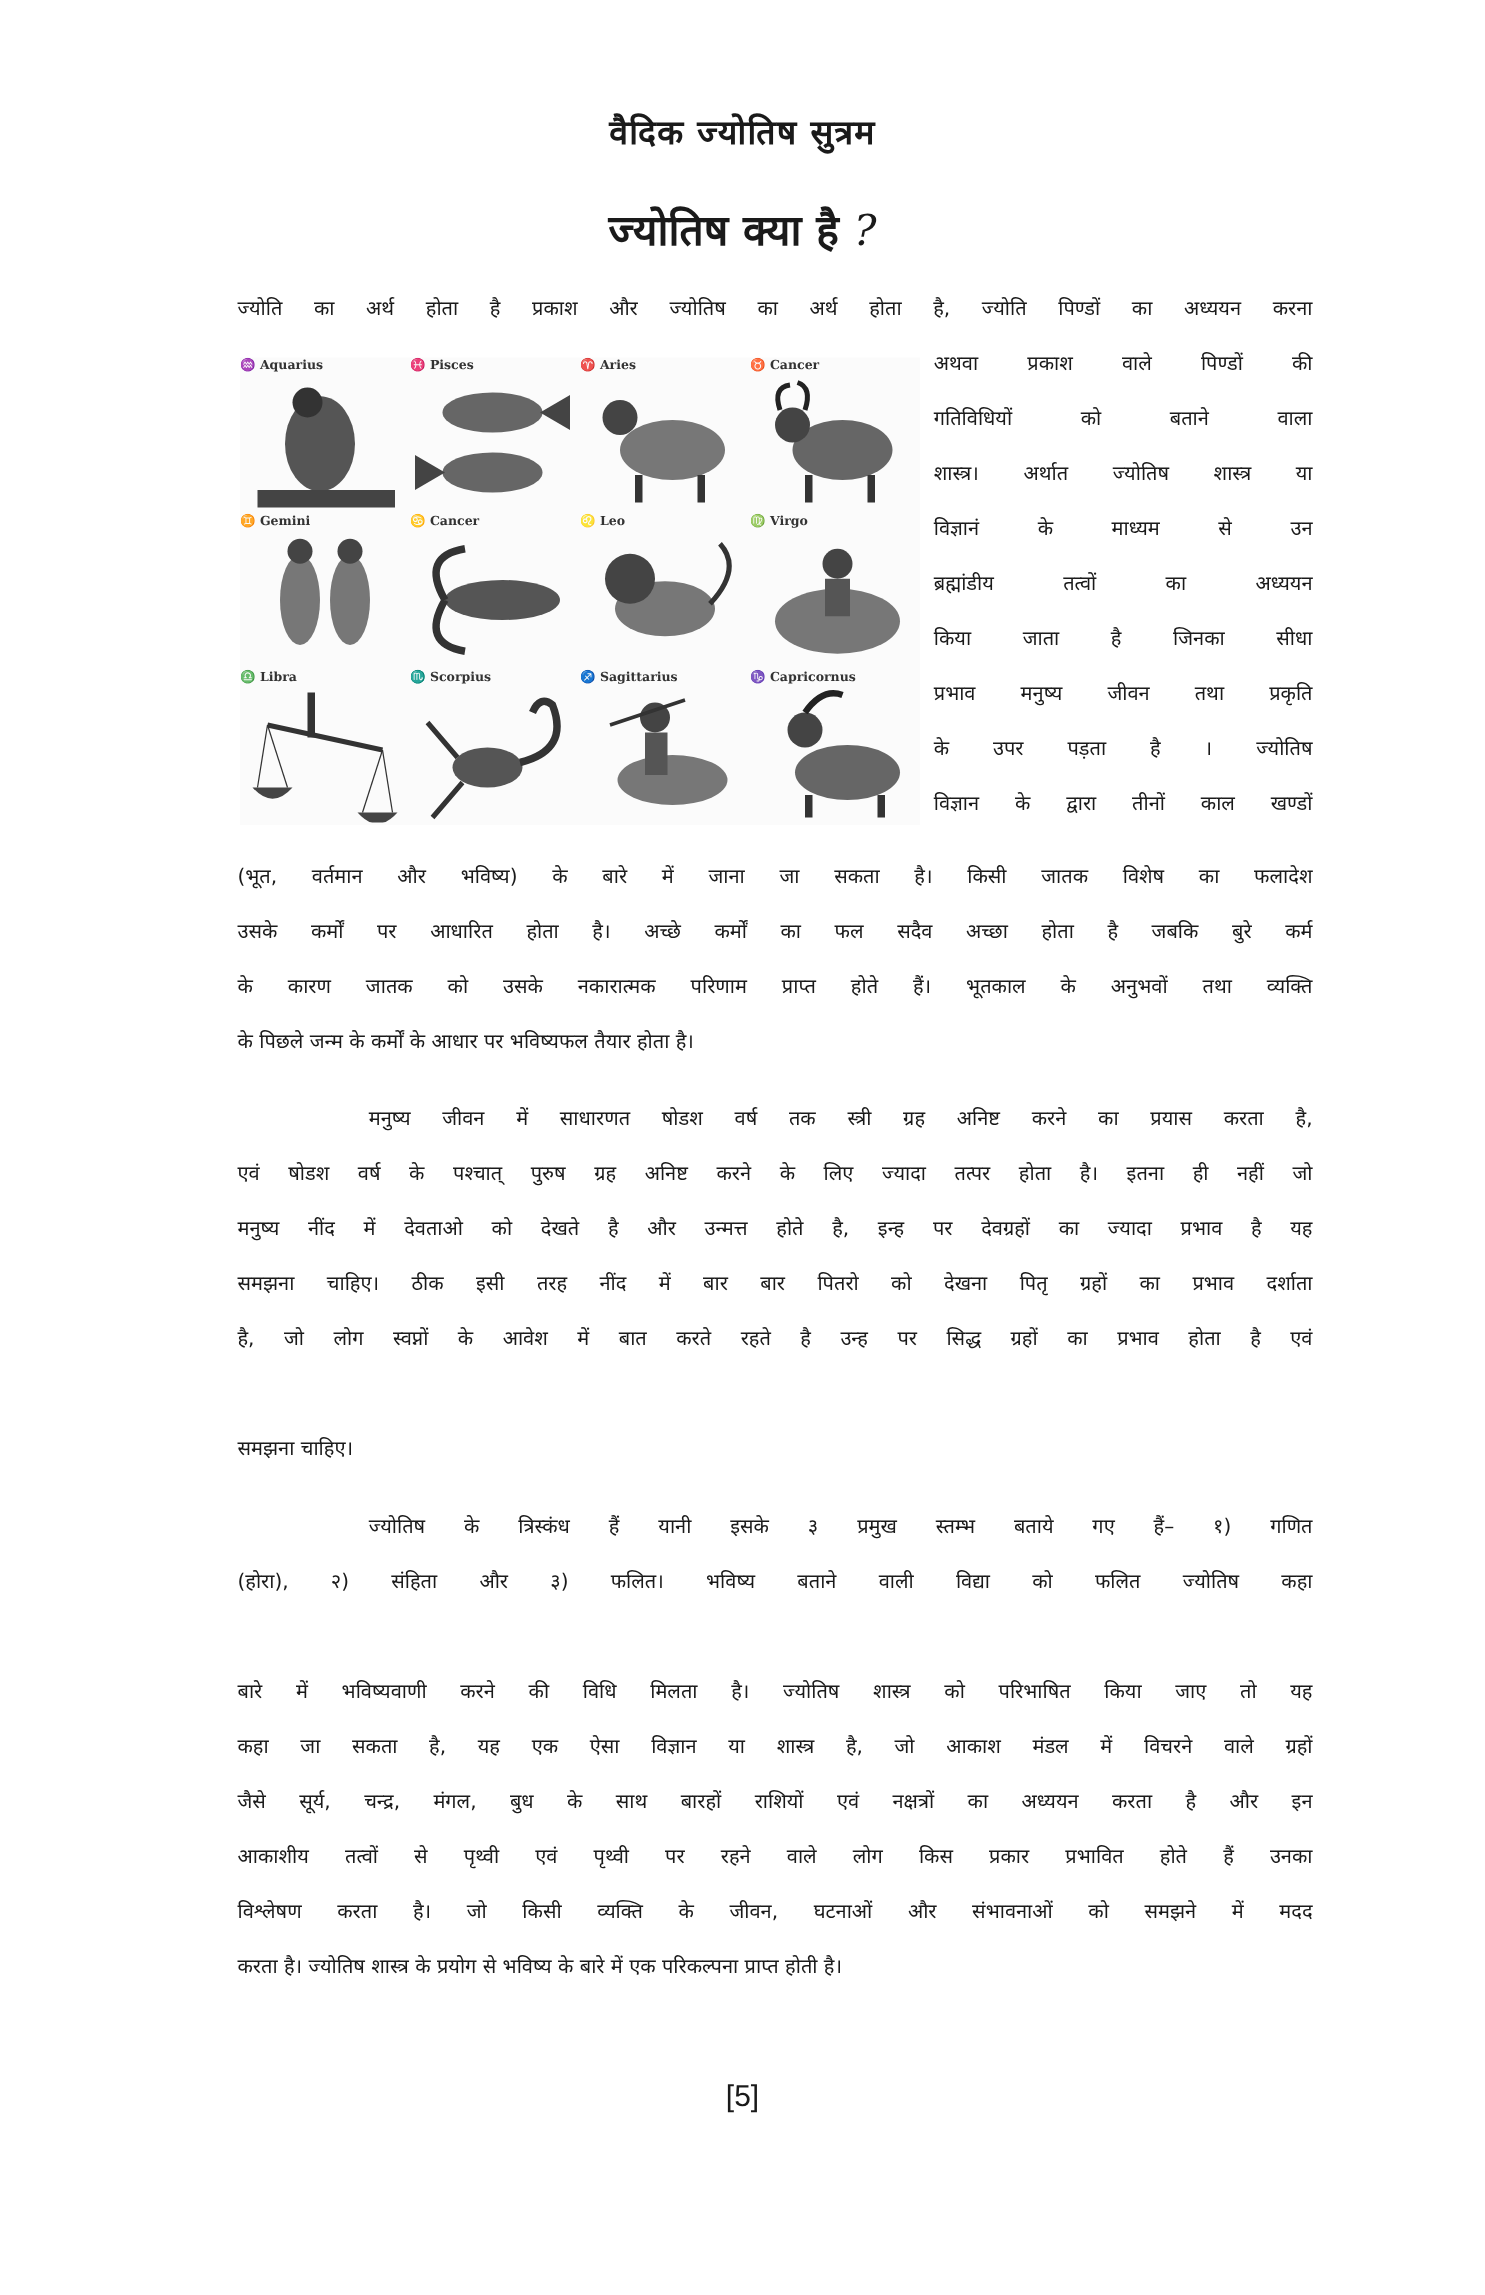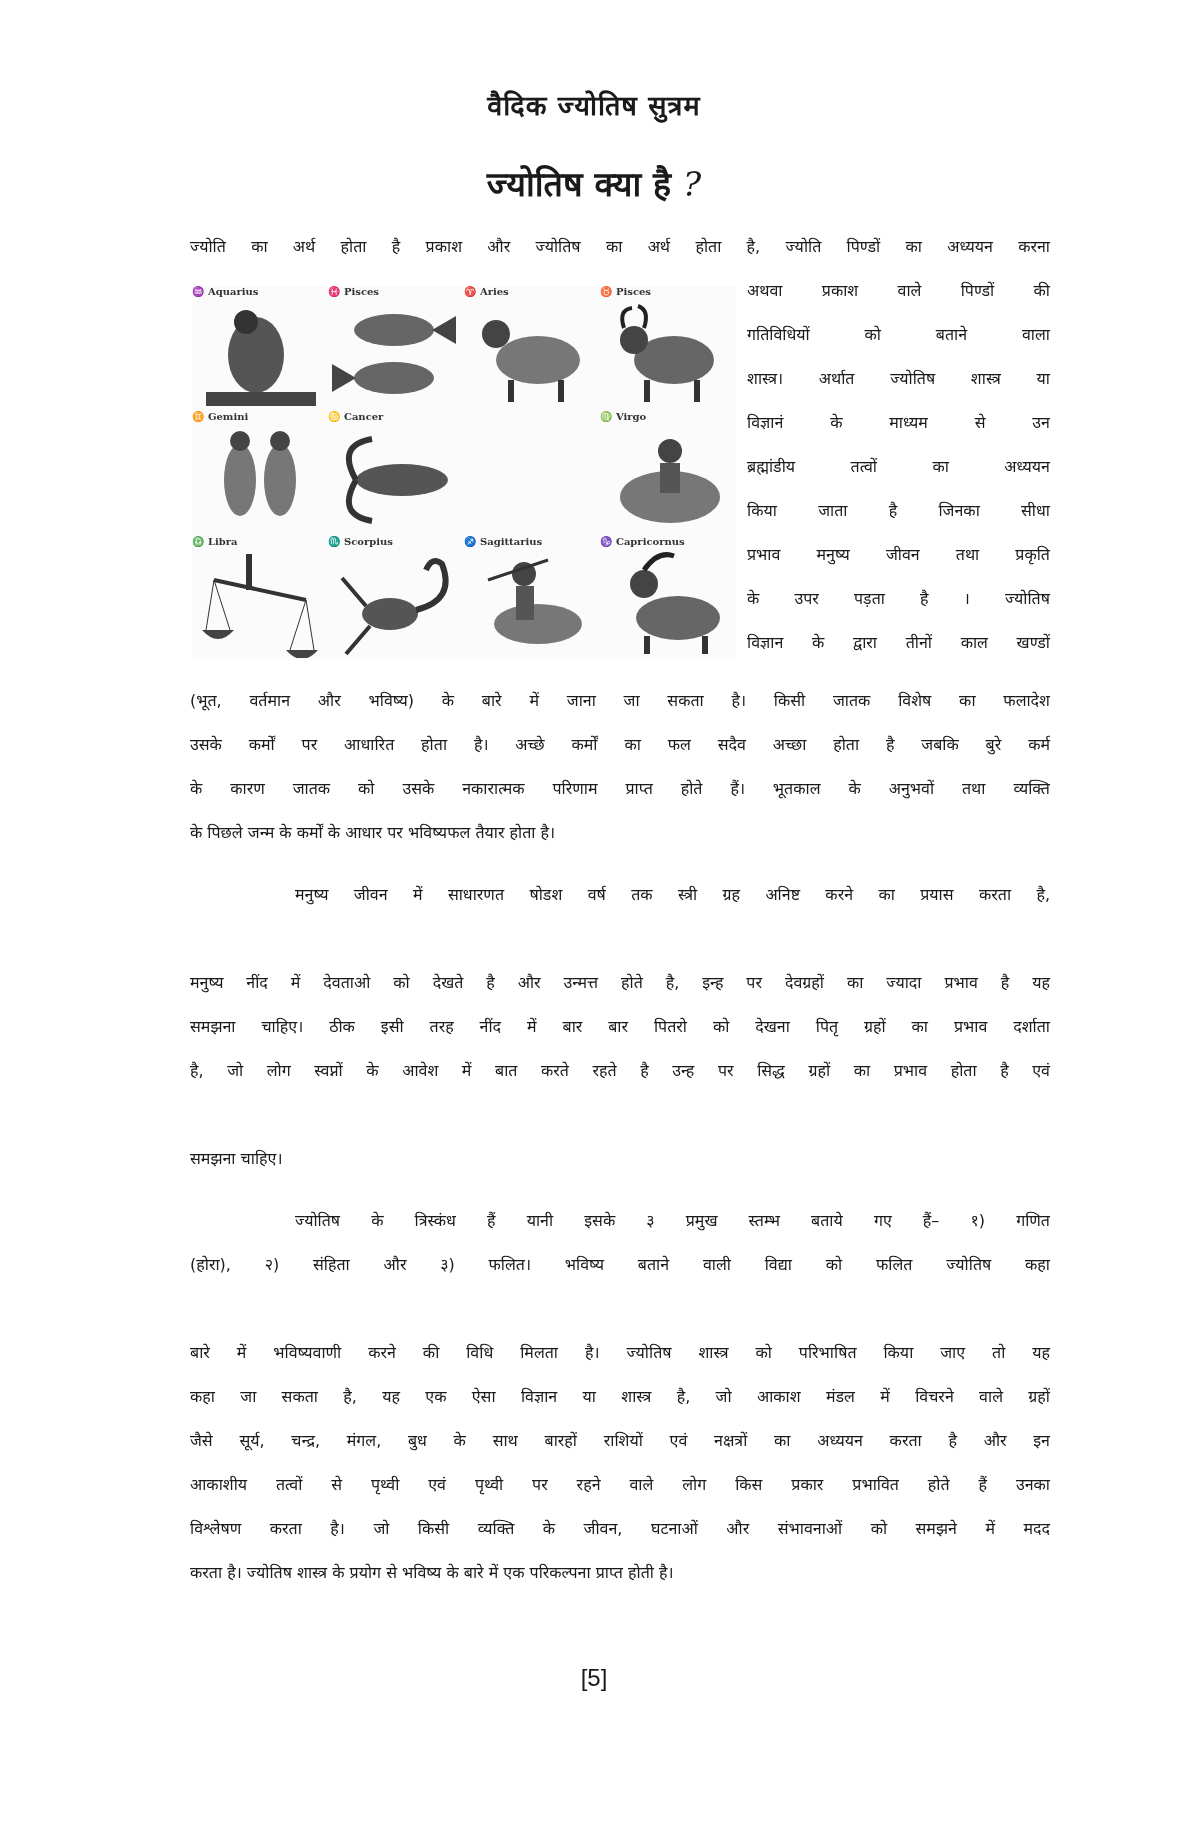--- a/index.html
+++ b/index.html
@@ -60,21 +60,21 @@
       <div class="cell" style="left: 272px; top: 0px;">
         <div class="lbl">♈  Aries</div>
         <svg width="126" height="108" viewBox="0 0 126 108">
           <ellipse cx="70" cy="60" rx="42" ry="24" fill="#777"></ellipse>
           <circle cx="28" cy="34" r="14" fill="#444"></circle>
           <rect x="40" y="80" width="6" height="22" fill="#333"></rect>
           <rect x="90" y="80" width="6" height="22" fill="#333"></rect>
         </svg>
       </div>
       <div class="cell" style="left: 408px; top: 0px;">
-        <div class="lbl">♉  Pisces</div>
+        <div class="lbl">♉  Cancer</div>
         <svg width="126" height="108" viewBox="0 0 126 108">
           <ellipse cx="70" cy="60" rx="40" ry="24" fill="#666"></ellipse>
           <circle cx="30" cy="40" r="14" fill="#444"></circle>
           <path d="M20 28 Q14 10 28 8 M40 28 Q46 10 34 6" stroke="#222" stroke-width="4" fill="none"></path>
           <rect x="40" y="80" width="6" height="22" fill="#333"></rect>
           <rect x="90" y="80" width="6" height="22" fill="#333"></rect>
         </svg>
       </div>
       <div class="cell" style="left: 0px; top: 125px;">
         <div class="lbl">♊  Gemini</div>
@@ -83,20 +83,28 @@
           <ellipse cx="84" cy="55" rx="16" ry="36" fill="#777"></ellipse>
           <circle cx="44" cy="16" r="10" fill="#444"></circle>
           <circle cx="84" cy="16" r="10" fill="#444"></circle>
         </svg>
       </div>
       <div class="cell" style="left: 136px; top: 125px;">
         <div class="lbl">♋  Cancer</div>
         <svg width="126" height="108" viewBox="0 0 126 108">
           <ellipse cx="70" cy="55" rx="46" ry="16" fill="#555"></ellipse>
           <path d="M24 55 Q4 20 40 14 M24 55 Q4 90 40 96" stroke="#333" stroke-width="6" fill="none"></path>
+        </svg>
+      </div>
+      <div class="cell" style="left: 272px; top: 125px;">
+        <div class="lbl">♌  Leo</div>
+        <svg width="126" height="108" viewBox="0 0 126 108">
+          <ellipse cx="64" cy="62" rx="40" ry="22" fill="#777"></ellipse>
+          <circle cx="36" cy="38" r="20" fill="#444"></circle>
+          <path d="M100 58 Q126 30 108 10" stroke="#333" stroke-width="4" fill="none"></path>
         </svg>
       </div>
       <div class="cell" style="left: 408px; top: 125px;">
         <div class="lbl">♍  Virgo</div>
         <svg width="126" height="108" viewBox="0 0 126 108">
           <ellipse cx="66" cy="72" rx="50" ry="26" fill="#777"></ellipse>
           <circle cx="66" cy="26" r="12" fill="#444"></circle>
           <rect x="56" y="38" width="20" height="30" fill="#555"></rect>
         </svg>
       </div>
@@ -150,20 +158,21 @@
   <div class="line narrow" style="top:496px">किया जाता है जिनका सीधा</div>
   <div class="line narrow" style="top:540px">प्रभाव मनुष्य जीवन तथा प्रकृति</div>
   <div class="line narrow" style="top:584px">के उपर पड़ता है । ज्योतिष</div>
   <div class="line narrow" style="top:628px">विज्ञान के द्वारा तीनों काल खण्डों</div>
   <div class="line" style="top:686px">(भूत, वर्तमान और भविष्य) के बारे में जाना जा सकता है। किसी जातक विशेष का फलादेश</div>
   <div class="line" style="top:730px">उसके कर्मों पर आधारित होता है। अच्छे कर्मों का फल सदैव अच्छा होता है जबकि बुरे कर्म</div>
   <div class="line" style="top:774px">के कारण जातक को उसके नकारात्मक परिणाम प्राप्त होते हैं। भूतकाल के अनुभवों तथा व्यक्ति</div>
   <div class="line last" style="top:818px">के पिछले जन्म के कर्मों के आधार पर भविष्यफल तैयार होता है।</div>
 
   <div class="line indent" style="top:880px">मनुष्य जीवन में साधारणत षोडश वर्ष तक स्त्री ग्रह अनिष्ट करने का प्रयास करता है,</div>
+  <div class="line" style="top:924px">एवं षोडश वर्ष के पश्चात् पुरुष ग्रह अनिष्ट करने के लिए ज्यादा तत्पर होता है। इतना ही नहीं जो</div>
   <div class="line" style="top:968px">मनुष्य नींद में देवताओ को देखते है और उन्मत्त होते है, इन्ह पर देवग्रहों का ज्यादा प्रभाव है यह</div>
   <div class="line" style="top:1012px">समझना चाहिए। ठीक इसी तरह नींद में बार बार पितरो को देखना पितृ ग्रहों का प्रभाव दर्शाता</div>
   <div class="line" style="top:1056px">है, जो लोग स्वप्नों के आवेश में बात करते रहते है उन्ह पर सिद्ध ग्रहों का प्रभाव होता है एवं</div>
   <div class="line last" style="top:1144px">समझना चाहिए।</div>
 
   <div class="line indent b" style="top:1206px">ज्योतिष के त्रिस्कंध हैं यानी इसके ३ प्रमुख स्तम्भ बताये गए हैं– १) गणित</div>
   <div class="line" style="top:1250px">
     <span class="b">(होरा), २) संहिता और ३) फलित</span><span>। भविष्य बताने वाली विद्या को फलित ज्योतिष कहा</span>
   </div>
   <div class="line" style="top:1338px">बारे में भविष्यवाणी करने की विधि मिलता है। ज्योतिष शास्त्र को परिभाषित किया जाए तो यह</div>

